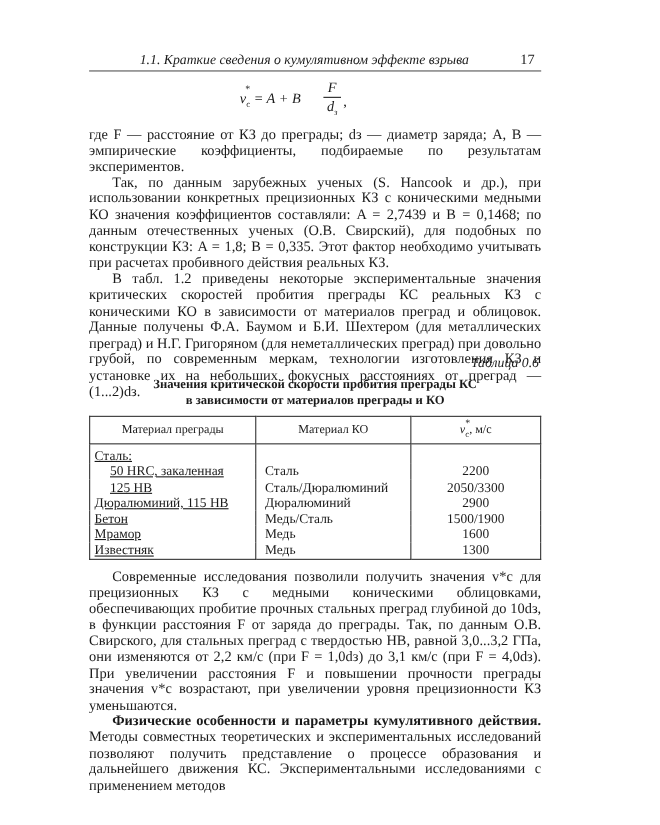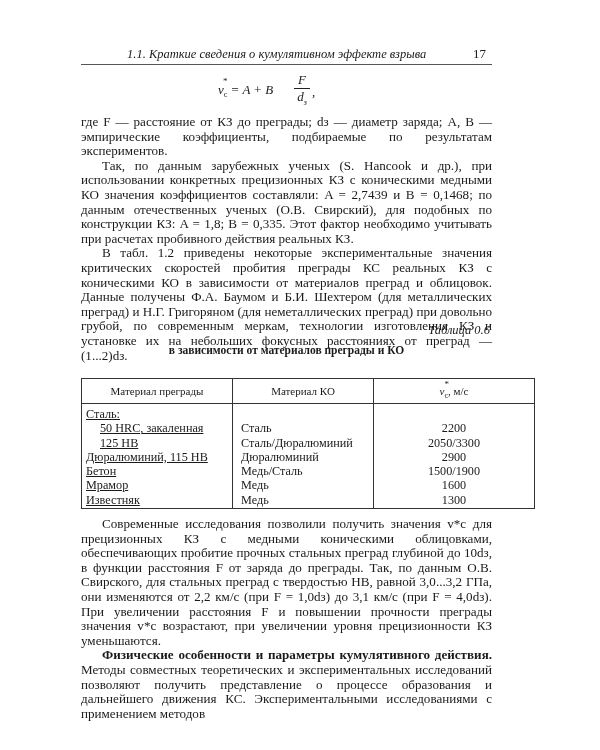--- a/index.html
+++ b/index.html
@@ -23,21 +23,21 @@
   .vc .sub { font-size: 8px; position: relative; top: 3px; font-style: normal; }
   .text { position: absolute; left: 0; width: 411px; font-size: 13.1px; line-height: 14.6px;
           text-align: justify; }
   .text p { margin: 0; text-indent: 0; }
   .text p.ind { text-indent: 21px; }
   .i { font-style: italic; }
   .b { font-weight: bold; }
   .tab-label { position: absolute; right: 2px; top: 323px; font-style: italic; font-size: 12.5px; }
   .tab-title { position: absolute; left: 0; width: 411px; top: 343px; text-align: center;
                font-weight: bold; font-size: 11.5px; line-height: 14px; }
-  table.dt { position: absolute; left: 0; top: 378px; width: 454px; border-collapse: collapse;
+  table.dt { position: absolute; left: 0; top: 378px; width: 411px; border-collapse: collapse;
              font-size: 12.2px; }
   table.dt th { font-weight: normal; font-size: 11px; height: 24px; border: 1px solid #333;
                 text-align: center; padding: 0; }
   table.dt td { border-left: 1px solid #333; border-right: 1px solid #333; padding: 0 4px;
                 line-height: 14.3px; vertical-align: top; }
   table.dt tr.first td { padding-top: 3px; }
   table.dt tr.last td { border-bottom: 1px solid #333; padding-bottom: 1px; margin-top: 44px; }
   table.dt td.c1 { width: 128px; text-decoration: underline; }
   table.dt td.c2 { width: 128px; padding-left: 8px; }
   table.dt td.c3 { text-align: center; }
@@ -64,20 +64,21 @@
   </div>
 
   <div class="text" style="top:115px;">
     <p>где F — расстояние от КЗ до преграды; dз — диаметр заряда; A, B — эмпирические коэффициенты, подбираемые по результатам экспериментов.</p>
     <p class="ind">Так, по данным зарубежных ученых (S. Hancook и др.), при использовании конкретных прецизионных КЗ с коническими медными КО значения коэффициентов составляли: A = 2,7439 и B = 0,1468; по данным отечественных ученых (О.В. Свирский), для подобных по конструкции КЗ: A = 1,8; B = 0,335. Этот фактор необходимо учитывать при расчетах пробивного действия реальных КЗ.</p>
     <p class="ind">В табл. 1.2 приведены некоторые экспериментальные значения критических скоростей пробития преграды КС реальных КЗ с коническими КО в зависимости от материалов преград и облицовок. Данные получены Ф.А. Баумом и Б.И. Шехтером (для металлических преград) и Н.Г. Григоряном (для неметаллических преград) при довольно грубой, по современным меркам, технологии изготовления КЗ и установке их на небольших фокусных расстояниях от преград — (1...2)dз.</p>
   </div>
 
   <div class="tab-label">Таблица 0.6</div>
   <div class="tab-title">
+    <div>Значения критической скорости пробития преграды КС</div>
     <div>в зависимости от материалов преграды и КО</div>
   </div>
 
   <table class="dt">
     <thead>
       <tr>
         <th>Материал преграды</th>
         <th>Материал КО</th>
         <th><span class="vc i"><span>v</span><span class="star">*</span><span class="sub">c</span></span><span>, м/с</span></th>
       </tr>

